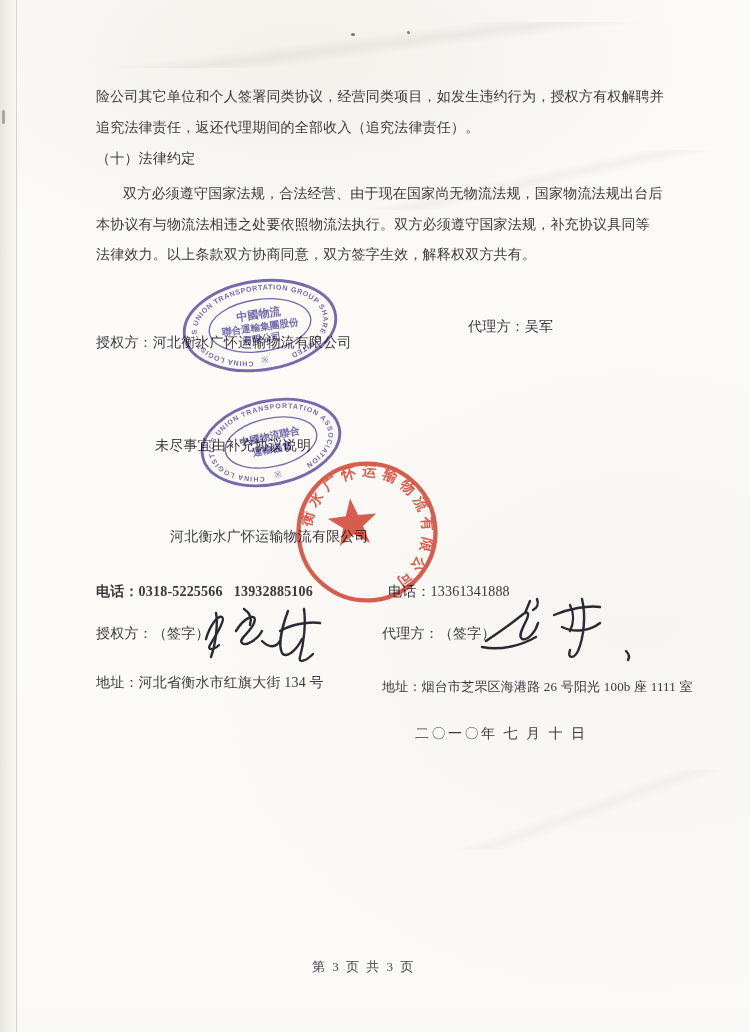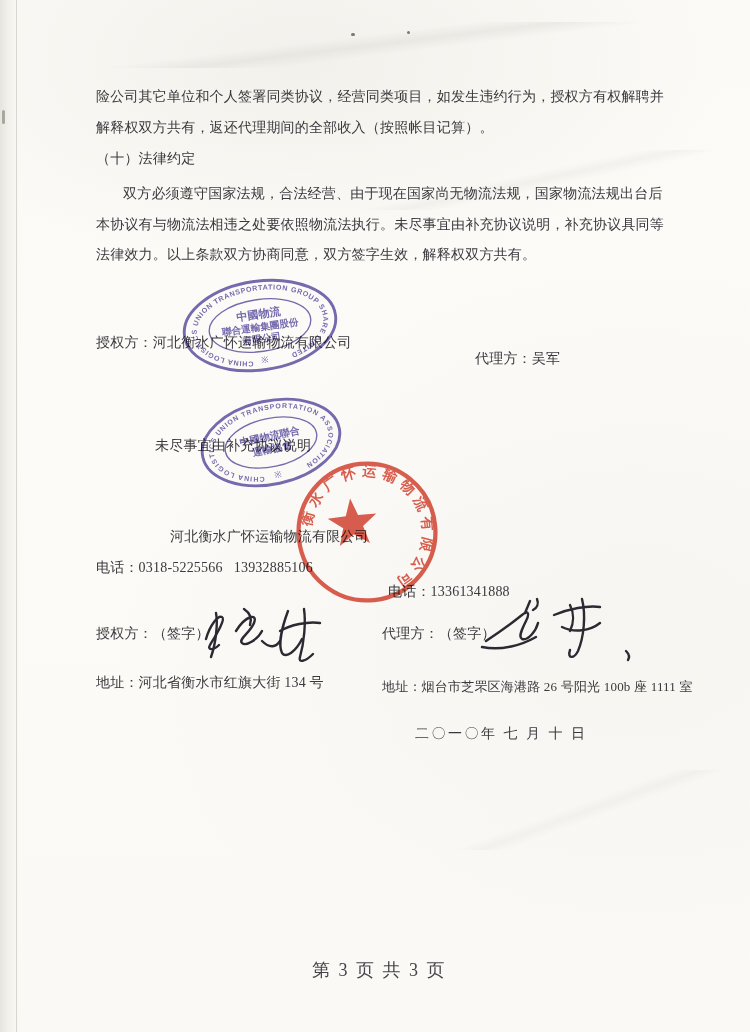--- a/index.html
+++ b/index.html
@@ -21,50 +21,50 @@
   .crease3{position:absolute;left:430px;top:770px;width:320px;height:80px;
       background:linear-gradient(160deg,transparent 45%,rgba(212,209,202,.18) 50%,transparent 55%);}
   .speck{position:absolute;background:#7d7a72;border-radius:2px;}
   .line{position:absolute;white-space:pre;color:#39383c;font-size:14px;letter-spacing:.2px;z-index:2;}
   .body-line{width:620px;}
   .stamp{position:absolute;mix-blend-mode:multiply;z-index:3;}
   .redstamp{position:absolute;mix-blend-mode:multiply;z-index:4;}
   .sig{position:absolute;z-index:3;}
   svg text{font-family:"Liberation Sans","DejaVu Sans",sans-serif;}
   svg text.cjk{font-family:"Liberation Serif","DejaVu Serif",serif;}
-  .footer{position:absolute;left:312px;top:958px;font-size:18px;letter-spacing:2px;color:#45444c;z-index:2;}
+  .footer{position:absolute;left:312px;top:958px;font-size:13px;letter-spacing:2px;color:#45444c;z-index:2;}
 </style>
 </head>
 <body>
 
 <div id="paper">
   <div class="edge-strip"></div>
   <div class="edge-line"></div>
   <div class="crease1"></div>
   <div class="crease2"></div>
   <div class="crease3"></div>
   <div class="speck" style="left:351px;top:33px;width:4px;height:3px;"></div>
   <div class="speck" style="left:407px;top:31px;width:3px;height:3px;"></div>
   <div class="speck" style="left:2px;top:110px;width:3px;height:14px;opacity:.6;"></div>
 </div>
 
 <div class="line body-line" style="left:96px;top:88px;">险公司其它单位和个人签署同类协议，经营同类项目，如发生违约行为，授权方有权解聘并</div>
-<div class="line body-line" style="left:96px;top:119px;">解释权双方共有，返还代理期间的全部收入（按照帐目记算）。</div>
+<div class="line body-line" style="left:96px;top:119px;">追究法律责任，返还代理期间的全部收入（追究法律责任）。</div>
 <div class="line body-line" style="left:96px;top:150px;">（十）法律约定</div>
 <div class="line body-line" style="left:123px;top:185px;">双方必须遵守国家法规，合法经营、由于现在国家尚无物流法规，国家物流法规出台后</div>
-<div class="line body-line" style="left:96px;top:216px;">本协议有与物流法相违之处要依照物流法执行。未尽事宜由补充协议说明，补充协议具同等</div>
+<div class="line body-line" style="left:96px;top:216px;">本协议有与物流法相违之处要依照物流法执行。双方必须遵守国家法规，补充协议具同等</div>
 <div class="line body-line" style="left:96px;top:246px;">法律效力。以上条款双方协商同意，双方签字生效，解释权双方共有。</div>
 
 <div class="line" style="left:96px;top:334px;"><span>授权方：</span><span>河北衡水广怀运输物流有限公司</span></div>
-<div class="line" style="left:468px;top:350px;margin-left:7px;"><span>代理方：</span><span>吴军</span></div>
+<div class="line" style="left:468px;top:318px;"><span>代理方：</span><span>吴军</span></div>
 
 <div class="line" style="left:155px;top:437px;">未尽事宜由补充协议说明</div>
 <div class="line" style="left:170px;top:528px;">河北衡水广怀运输物流有限公司</div>
 
-<div class="line" style="left:96px;top:559px;"><span>电话：</span><span>0318-5225566   13932885106</span></div>
+<div class="line" style="left:96px;top:583px;font-weight:bold;"><span>电话：</span><span>0318-5225566   13932885106</span></div>
 <div class="line" style="left:388px;top:583px;"><span>电话：</span><span>13361341888</span></div>
 
 <div class="line" style="left:96px;top:625px;">授权方：（签字）</div>
 <div class="line" style="left:382px;top:625px;">代理方：（签字）</div>
 
 <div class="line" style="left:96px;top:674px;"><span>地址：</span><span>河北省衡水市红旗大街 134 号</span></div>
 <div class="line" style="left:382px;top:678px;font-size:13px;"><span>地址：</span><span>烟台市芝罘区海港路 26 号阳光 100b 座 1111 室</span></div>
 
 <div class="line" style="left:415px;top:725px;letter-spacing:2.5px;">二〇一〇年 七 月 十 日</div>
 

